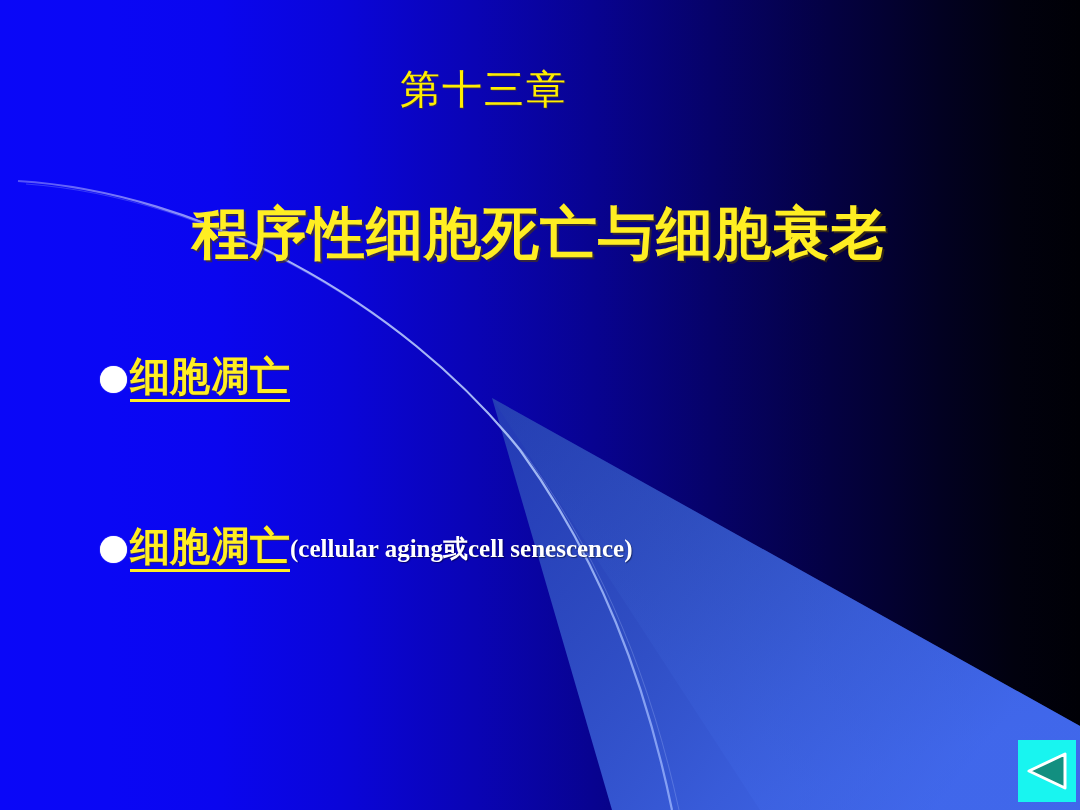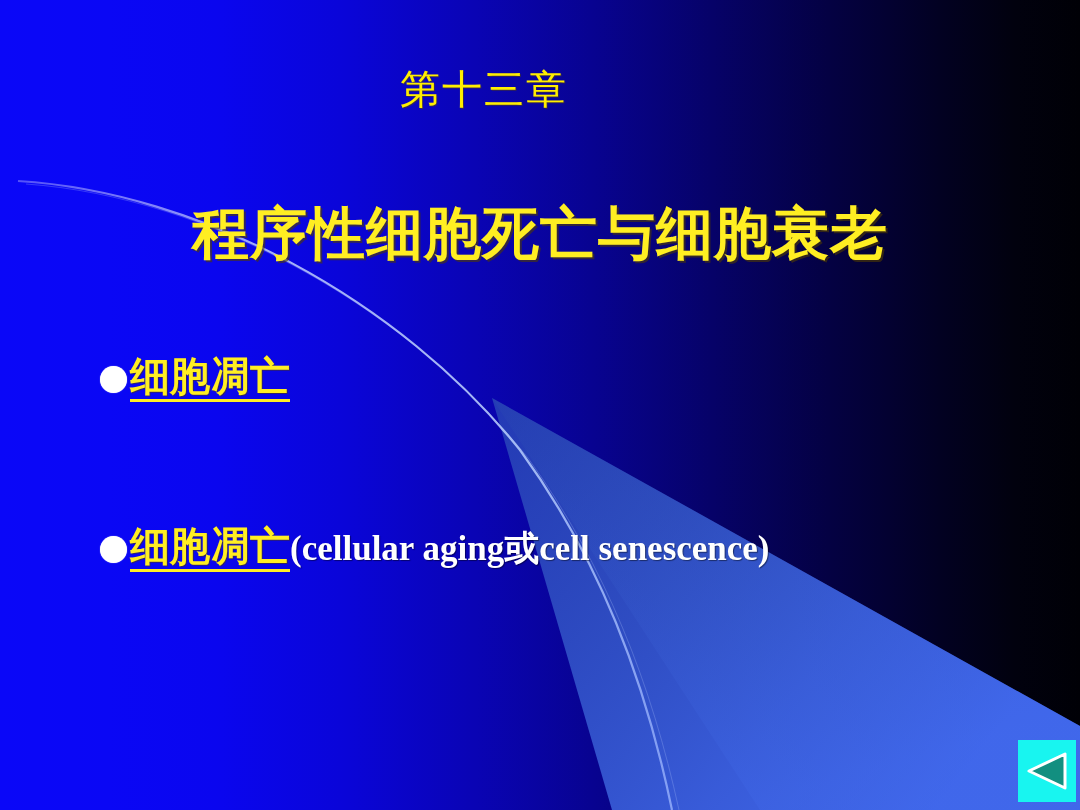--- a/index.html
+++ b/index.html
@@ -88,21 +88,21 @@
     text-shadow: 1px 1px 0 rgba(80,60,0,0.55);
   }
   .term-en {
     color: #ffffff;
     font-weight: 700;
     font-size: 38px;
     line-height: 1.05;
     text-shadow: 1px 1px 1px rgba(0,0,0,0.45);
   }
   #bullet-row-2 .term-cn { font-size: 40px; }
-  #bullet-row-2 .term-en { font-size: 35px; }
+  #bullet-row-2 .term-en { font-size: 25px; }
   #nav-back-button {
     position: absolute;
     left: 1018px;
     top: 740px;
     width: 58px;
     height: 62px;
     background: #18f5f0;
     display: flex;
     align-items: center;
     justify-content: center;

